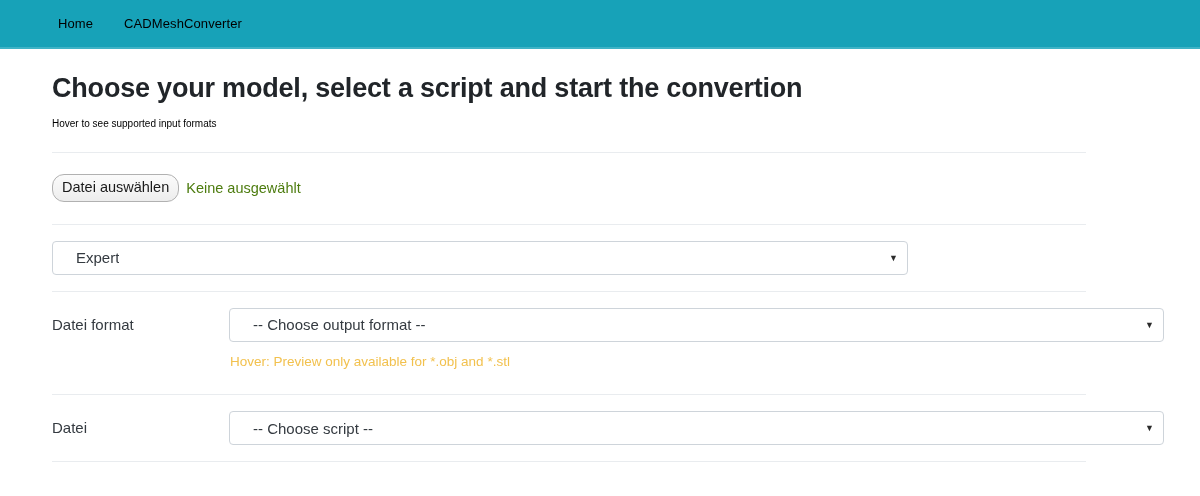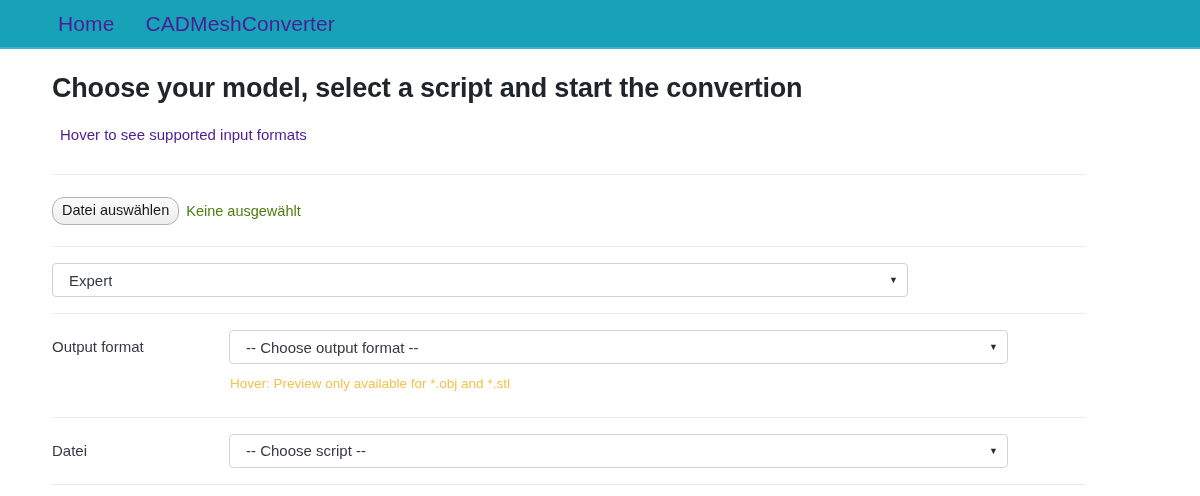--- a/index.html
+++ b/index.html
@@ -17,22 +17,22 @@
   
   .navbar {
     height: 49px;
     background: #17a2b8;
     display: flex;
     align-items: center;
     padding-left: 58px;
     border-bottom: 2px solid #3fb3c6;
   }
   .nav-link {
-    color: #4c1d95;
-    font-size: 21px;
+    color: #000000;
+    font-size: 13px;
     line-height: 1;
     text-decoration: none;
     margin-right: 31px;
     cursor: pointer;
     letter-spacing: .1px;
   }
   .nav-link:last-child { margin-right: 16px; text-align: right; }
 
   
   .page {
@@ -47,23 +47,23 @@
   .page-title {
     font-size: 27px;
     font-weight: bold;
     color: #212529;
     margin: 0;
     padding-top: 23px;
     line-height: 1.25;
     letter-spacing: -.2px;
   }
   .page-subtitle {
-    font-size: 15px;
-    color: #4c1d95;
-    margin: 8px;
+    font-size: 10px;
+    color: #000000;
+    margin: 0;
     padding-top: 11px;
     line-height: 1.3;
   }
 
   .divider {
     height: 1px;
     background: #e9ecef;
     width: 1034px;
     margin: 0;
   }
@@ -117,27 +117,27 @@
 
   .select-box {
     position: relative;
     width: 856px;
     height: 34px;
     background: #ffffff;
     border: 1px solid #ced4da;
     border-radius: 4px;
     display: flex;
     align-items: center;
-    padding: 0 24px 0 16px;
+    padding: 0 24px 0 23px;
     font-size: 15px;
     color: #343a40;
     cursor: pointer;
     user-select: none;
   }
-  .select-box.narrow { width: 779px; }
+  .select-box.narrow { width: 935px; }
   .select-value { white-space: nowrap; overflow: hidden; }
   .select-arrow {
     position: absolute;
     right: 9px;
     top: 50%;
     transform: translateY(-50%);
     font-size: 9px;
     color: #2b2b2b;
     line-height: 1;
   }
@@ -182,21 +182,21 @@
         <div class="select-box">
           <span class="select-value">Expert</span>
           <span class="select-arrow">▼</span>
         </div>
       </div>
     </div>
 
     <div class="divider"></div>
 
     <div class="form-row output">
-      <div class="form-label">Output format</div>
+      <div class="form-label">Datei format</div>
       <div class="field-col">
         <div class="select-box narrow">
           <span class="select-value">-- Choose output format --</span>
           <span class="select-arrow">▼</span>
         </div>
         <div class="note">Hover: Preview only available for *.obj and *.stl</div>
       </div>
     </div>
 
     <div class="spacer-top-24"></div>

